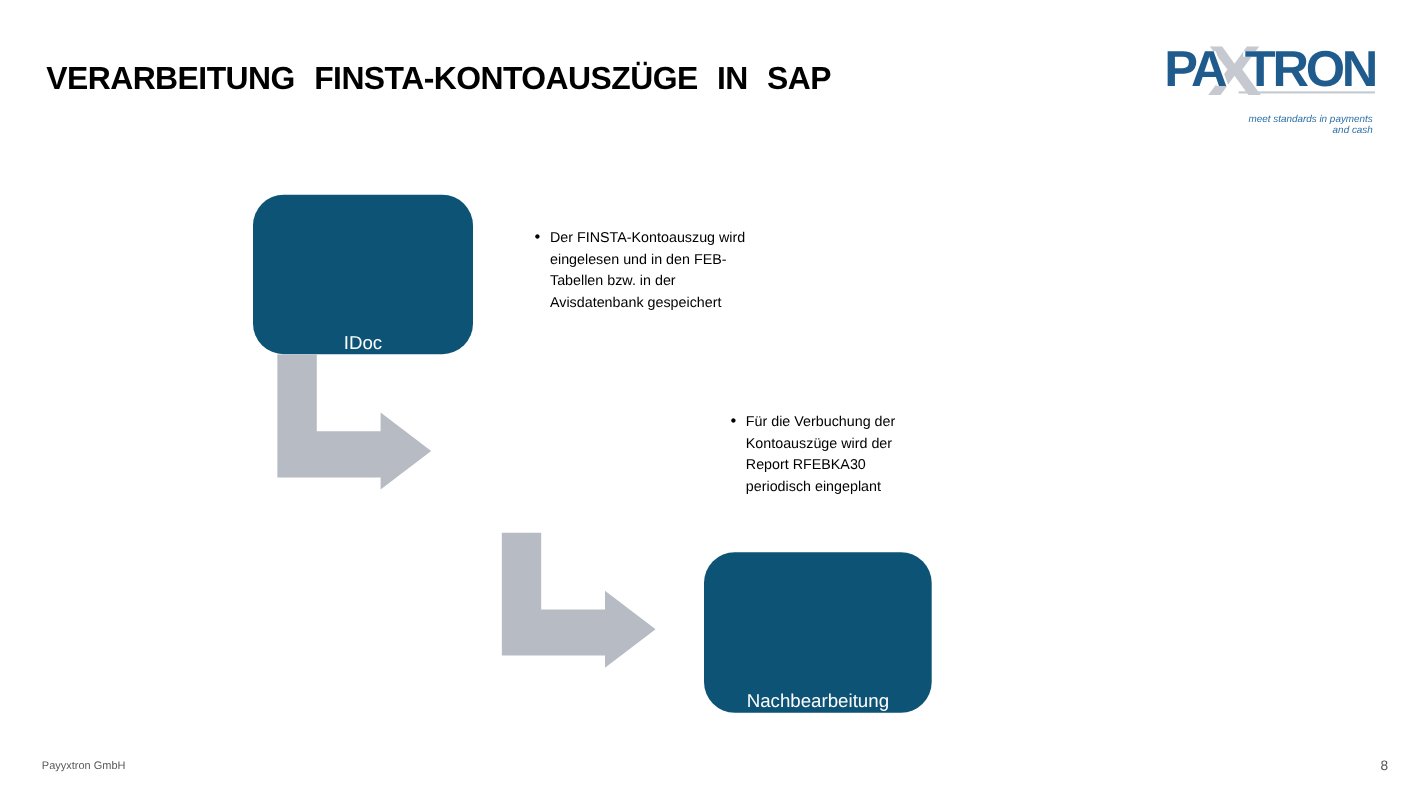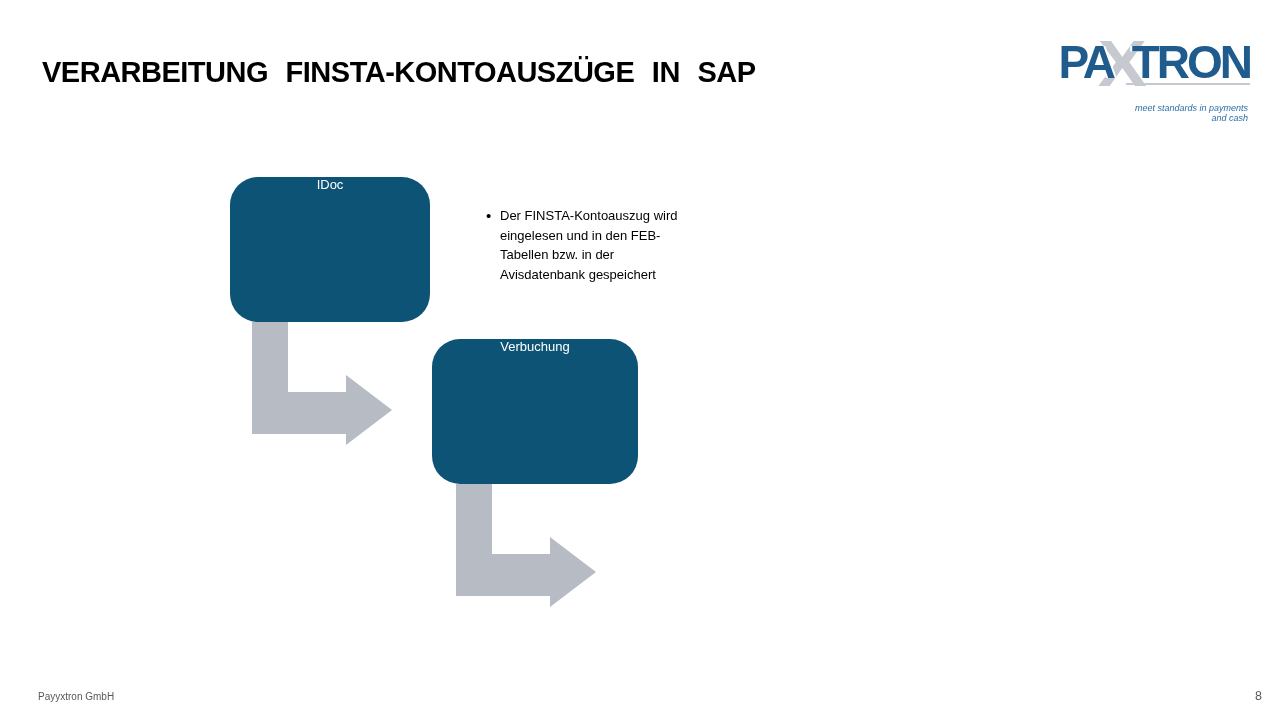--- a/index.html
+++ b/index.html
@@ -24,22 +24,22 @@
     font-weight:bold;font-size:64px;line-height:44px;color:var(--logo-gray,#c6cad0);
     margin:0 -12px;position:relative;top:2px;z-index:1;transform:scaleX(1.15);
   }
   .logo-tagline{
     text-align:right;font-size:9px;color:#2a6ea6;margin-top:-3px;padding-right:2px;
     border-top:2px solid var(--logo-gray,#c6cad0);width:122px;margin-left:auto;padding-top:18px;font-style:italic;
   }
   
   .step-box{
     position:absolute;background:var(--box-fill,#0d5375);border-radius:28px;
-    display:flex;align-items:flex-start;justify-content:center;
-    color:#fff;font-size:13px;
+    display:flex;align-items:flex-end;justify-content:center;
+    color:#fff;font-size:17px;
   }
   .box-1{left:230px;top:177px;width:200px;height:145px;}
   .box-2{left:432px;top:339px;width:206px;height:145px;}
   .box-3{left:640px;top:502px;width:207px;height:146px;}
   
   .elbow-arrow{position:absolute;width:140px;height:124px;}
   .arrow-1{left:252px;top:322px;}
   .arrow-2{left:456px;top:484px;}
   .elbow-arrow polygon{fill:var(--arrow-fill,#b6bbc4);}
   
@@ -73,32 +73,36 @@
       <span class="logo-pa">PA</span>
       <span class="logo-x">X</span>
       <span class="logo-tron">TRON</span>
     </div>
     <div class="logo-tagline">meet standards in payments and cash</div>
   </div>
 
   <div class="step-box box-1">
     <span>IDoc</span>
   </div>
-  <div class="step-box box-2">
-    <span>Verbuchung</span>
+  <div class="step-box box-3">
+    <span>Nachbearbeitung</span>
   </div>
 
   <svg class="elbow-arrow arrow-1" viewBox="0 0 140 124" xmlns="http://www.w3.org/2000/svg">
     <polygon points="0,0 36,0 36,70 94,70 94,53 140,88 94,123 94,112 0,112"></polygon>
   </svg>
   <svg class="elbow-arrow arrow-2" viewBox="0 0 140 124" xmlns="http://www.w3.org/2000/svg">
     <polygon points="0,0 36,0 36,70 94,70 94,53 140,88 94,123 94,112 0,112"></polygon>
   </svg>
 
   <div class="bullet-item bullet-1">Der FINSTA-Kontoauszug wird
 eingelesen und in den FEB-
 Tabellen bzw. in der
 Avisdatenbank gespeichert</div>
+  <div class="bullet-item bullet-2">Für die Verbuchung der
+Kontoauszüge wird der
+Report RFEBKA30
+periodisch eingeplant</div>
 
   <div class="footer-company">Payyxtron GmbH</div>
   <div class="footer-page">8</div>
 
 </div>
 
 </body></html>

